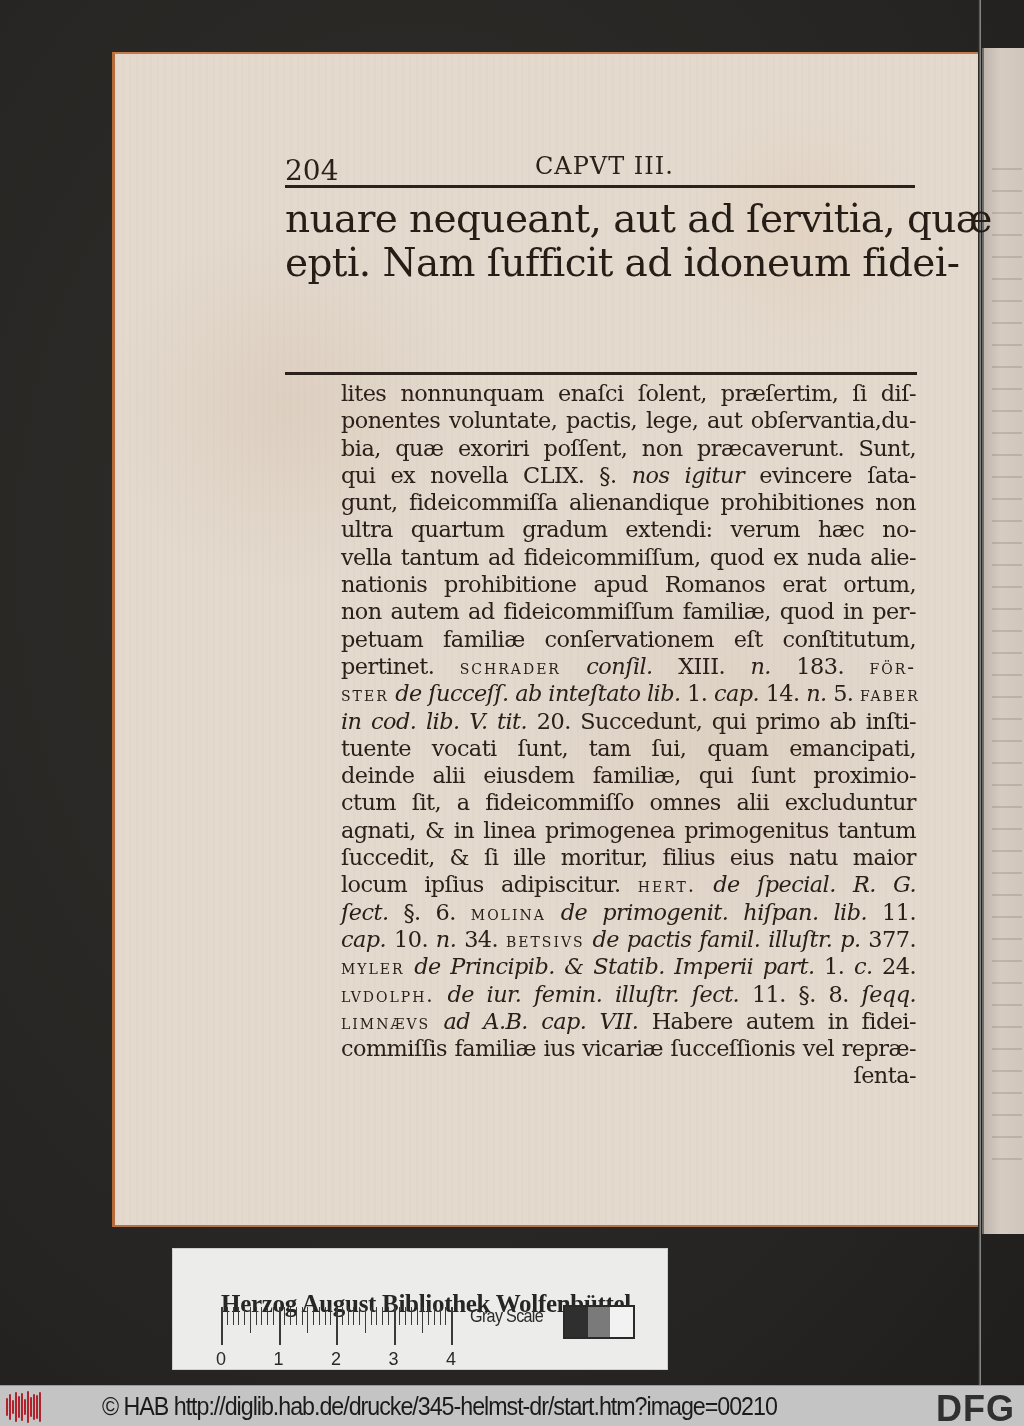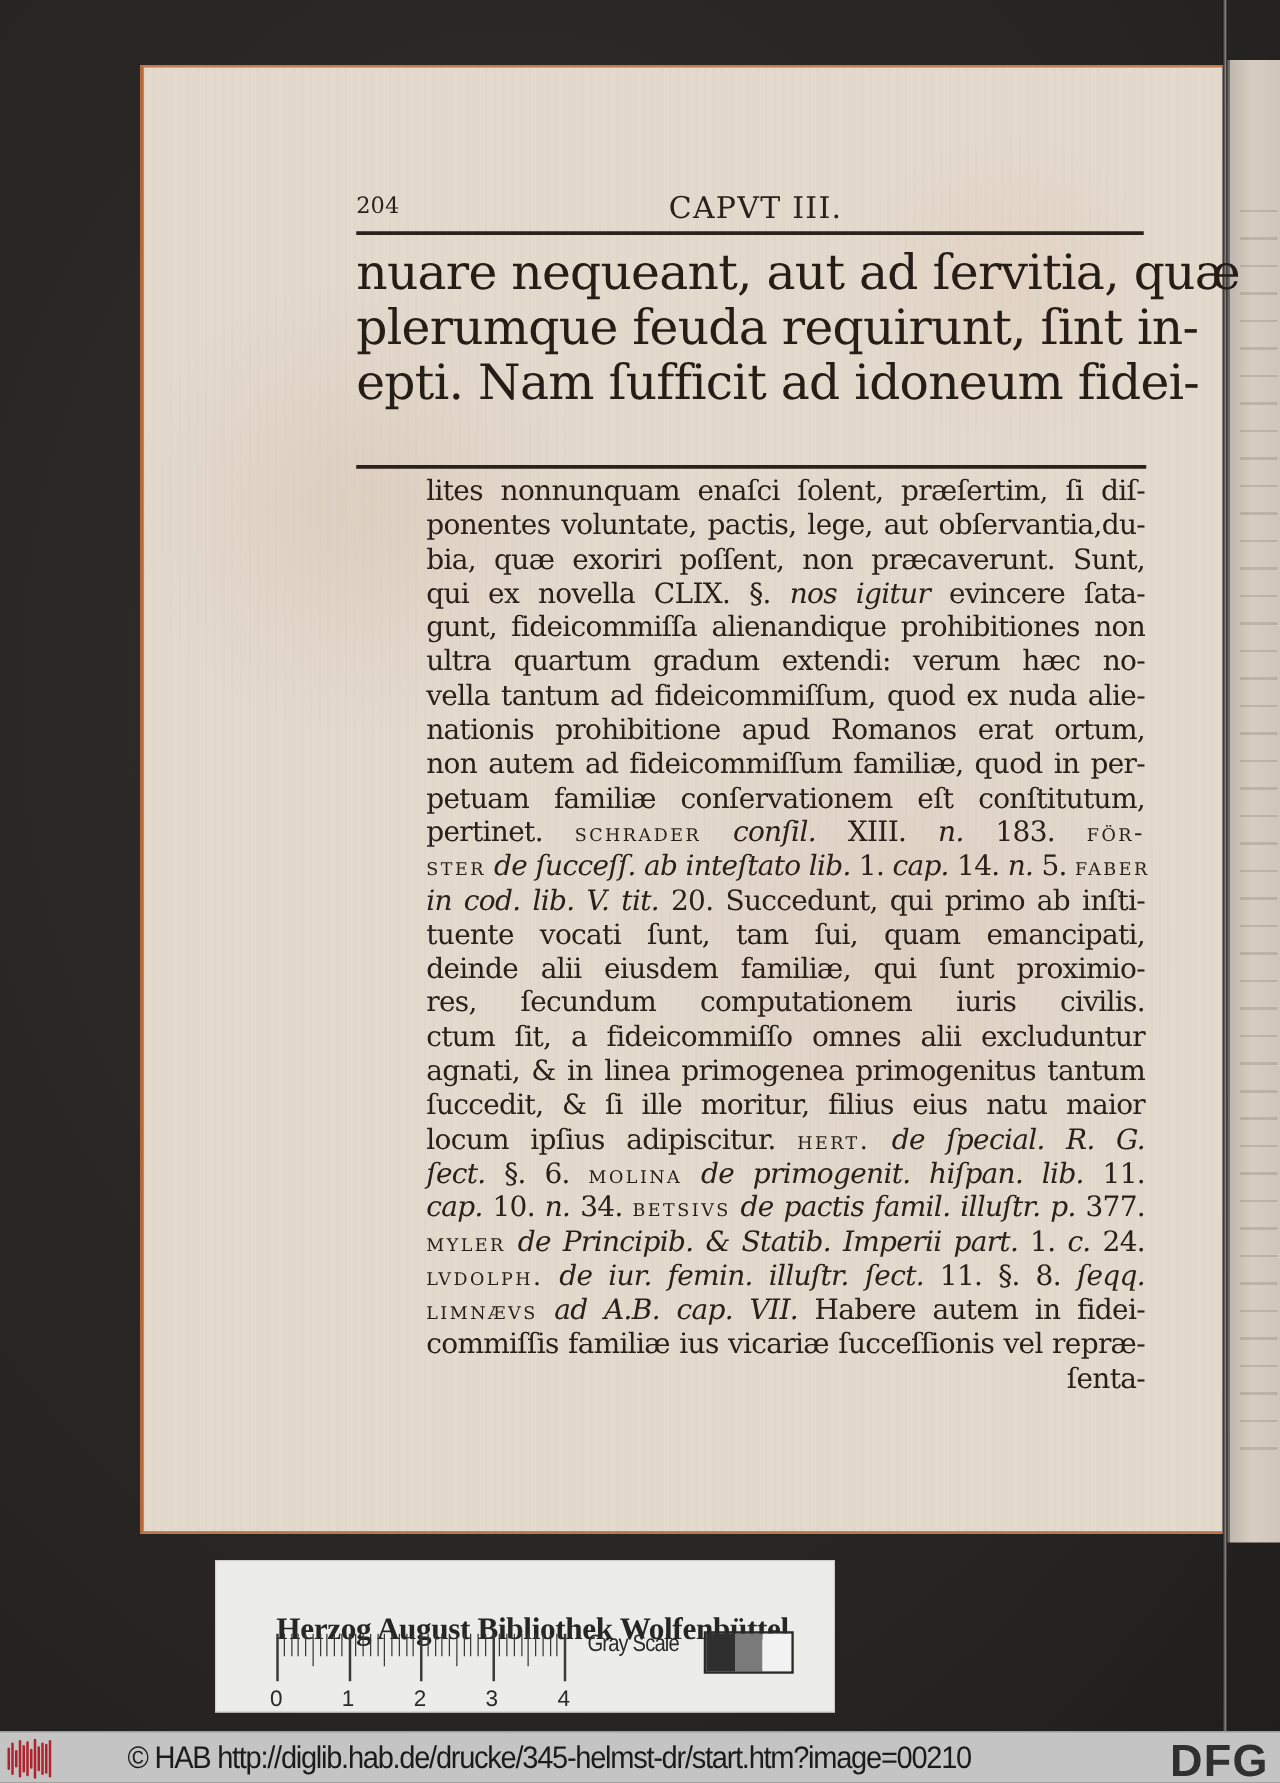--- a/index.html
+++ b/index.html
@@ -35,21 +35,21 @@
       repeating-linear-gradient(90deg, rgba(180,168,156,0.05) 0, rgba(180,168,156,0.05) 2px, transparent 2px, transparent 7px);
     border-left: 3px solid #b56a3a;
     border-top: 2px solid #c57a4a;
     border-bottom: 2px solid #b87045;
     box-sizing: border-box;
   }
   .running-head {
     position: absolute; left: 285px; top: 150px; width: 630px; height: 40px;
   }
   .page-number {
-    position: absolute; left: 0; top: 4px; font-size: 18px; color: #2a211b;
+    position: absolute; left: 0; top: 4px; font-size: 28px; color: #2a211b;
   }
   .chapter-title {
     position: absolute; left: 250px; top: 2px; font-size: 24px; color: #2a211b;
     font-variant: small-caps; letter-spacing: 1px;
   }
   .rule {
     position: absolute; height: 3px; background: #2b221c;
   }
   .main-text {
     position: absolute; left: 285px; top: 197px; width: 632px;
@@ -127,42 +127,40 @@
 <div class="page"></div>
 
 <div class="running-head">
   <span class="page-number">204</span>
   <span class="chapter-title">CAPVT III.</span>
 </div>
 <div class="rule" style="left:285px; top:185px; width:630px;"></div>
 
 <div class="main-text">
   <span class="main-line">nuare nequeant, aut ad ſervitia, quæ</span>
-  <span class="main-line">plerumque feuda requirunt, ſint in-</span>
   <span class="main-line">epti. Nam ſufficit ad idoneum fidei-</span>
 </div>
 <div class="rule" style="left:285px; top:372px; width:632px;"></div>
 
 <div class="notes" id="notes">
     <span class="note-line"><span>lites nonnunquam enaſci ſolent, præſertim, ſi diſ-</span></span>
     <span class="note-line"><span>ponentes voluntate, pactis, lege, aut obſervantia,du-</span></span>
     <span class="note-line"><span>bia, quæ exoriri poſſent, non præcaverunt. Sunt,</span></span>
     <span class="note-line"><span>qui ex novella CLIX. §. </span><i>nos igitur</i><span> evincere ſata-</span></span>
     <span class="note-line"><span>gunt, fideicommiſſa alienandique prohibitiones non</span></span>
     <span class="note-line"><span>ultra quartum gradum extendi: verum hæc no-</span></span>
     <span class="note-line"><span>vella tantum ad fideicommiſſum, quod ex nuda alie-</span></span>
     <span class="note-line"><span>nationis prohibitione apud Romanos erat ortum,</span></span>
     <span class="note-line"><span>non autem ad fideicommiſſum familiæ, quod in per-</span></span>
     <span class="note-line"><span>petuam familiæ conſervationem eſt conſtitutum,</span></span>
     <span class="note-line"><span>pertinet. </span><span class="sc">schrader</span><i> conſil.</i><span> XIII. </span><i>n.</i><span> 183. </span><span class="sc">för-</span></span>
     <span class="note-line"><span class="sc">ster</span><i> de ſucceſſ. ab inteſtato lib.</i><span> 1. </span><i>cap.</i><span> 14. </span><i>n.</i><span> 5. </span><span class="sc">faber</span></span>
     <span class="note-line"><i>in cod. lib. V. tit.</i><span> 20. Succedunt, qui primo ab inſti-</span></span>
     <span class="note-line"><span>tuente vocati ſunt, tam ſui, quam emancipati,</span></span>
     <span class="note-line"><span>deinde alii eiusdem familiæ, qui ſunt proximio-</span></span>
-    <span class="note-line"><span>res, ſecundum computationem iuris civilis.</span></span>
     <span class="note-line"><span>ctum ſit, a fideicommiſſo omnes alii excluduntur</span></span>
     <span class="note-line"><span>agnati, &amp; in linea primogenea primogenitus tantum</span></span>
     <span class="note-line"><span>ſuccedit, &amp; ſi ille moritur, filius eius natu maior</span></span>
     <span class="note-line"><span>locum ipſius adipiscitur. </span><span class="sc">hert.</span><i> de ſpecial. R. G.</i></span>
     <span class="note-line"><i>ſect.</i><span> §. 6. </span><span class="sc">molina</span><i> de primogenit. hiſpan. lib.</i><span> 11.</span></span>
     <span class="note-line"><i>cap.</i><span> 10. </span><i>n.</i><span> 34. </span><span class="sc">betsivs</span><i> de pactis famil. illuſtr. p.</i><span> 377.</span></span>
     <span class="note-line"><span class="sc">myler</span><i> de Principib. &amp; Statib. Imperii part.</i><span> 1. </span><i>c.</i><span> 24.</span></span>
     <span class="note-line"><span class="sc">lvdolph.</span><i> de iur. femin. illuſtr. ſect.</i><span> 11. §. 8. </span><i>ſeqq.</i></span>
     <span class="note-line"><span class="sc">limnævs</span><i> ad A.B. cap. VII.</i><span> Habere autem in fidei-</span></span>
     <span class="note-line"><span>commiſſis familiæ ius vicariæ ſucceſſionis vel repræ-</span></span>

